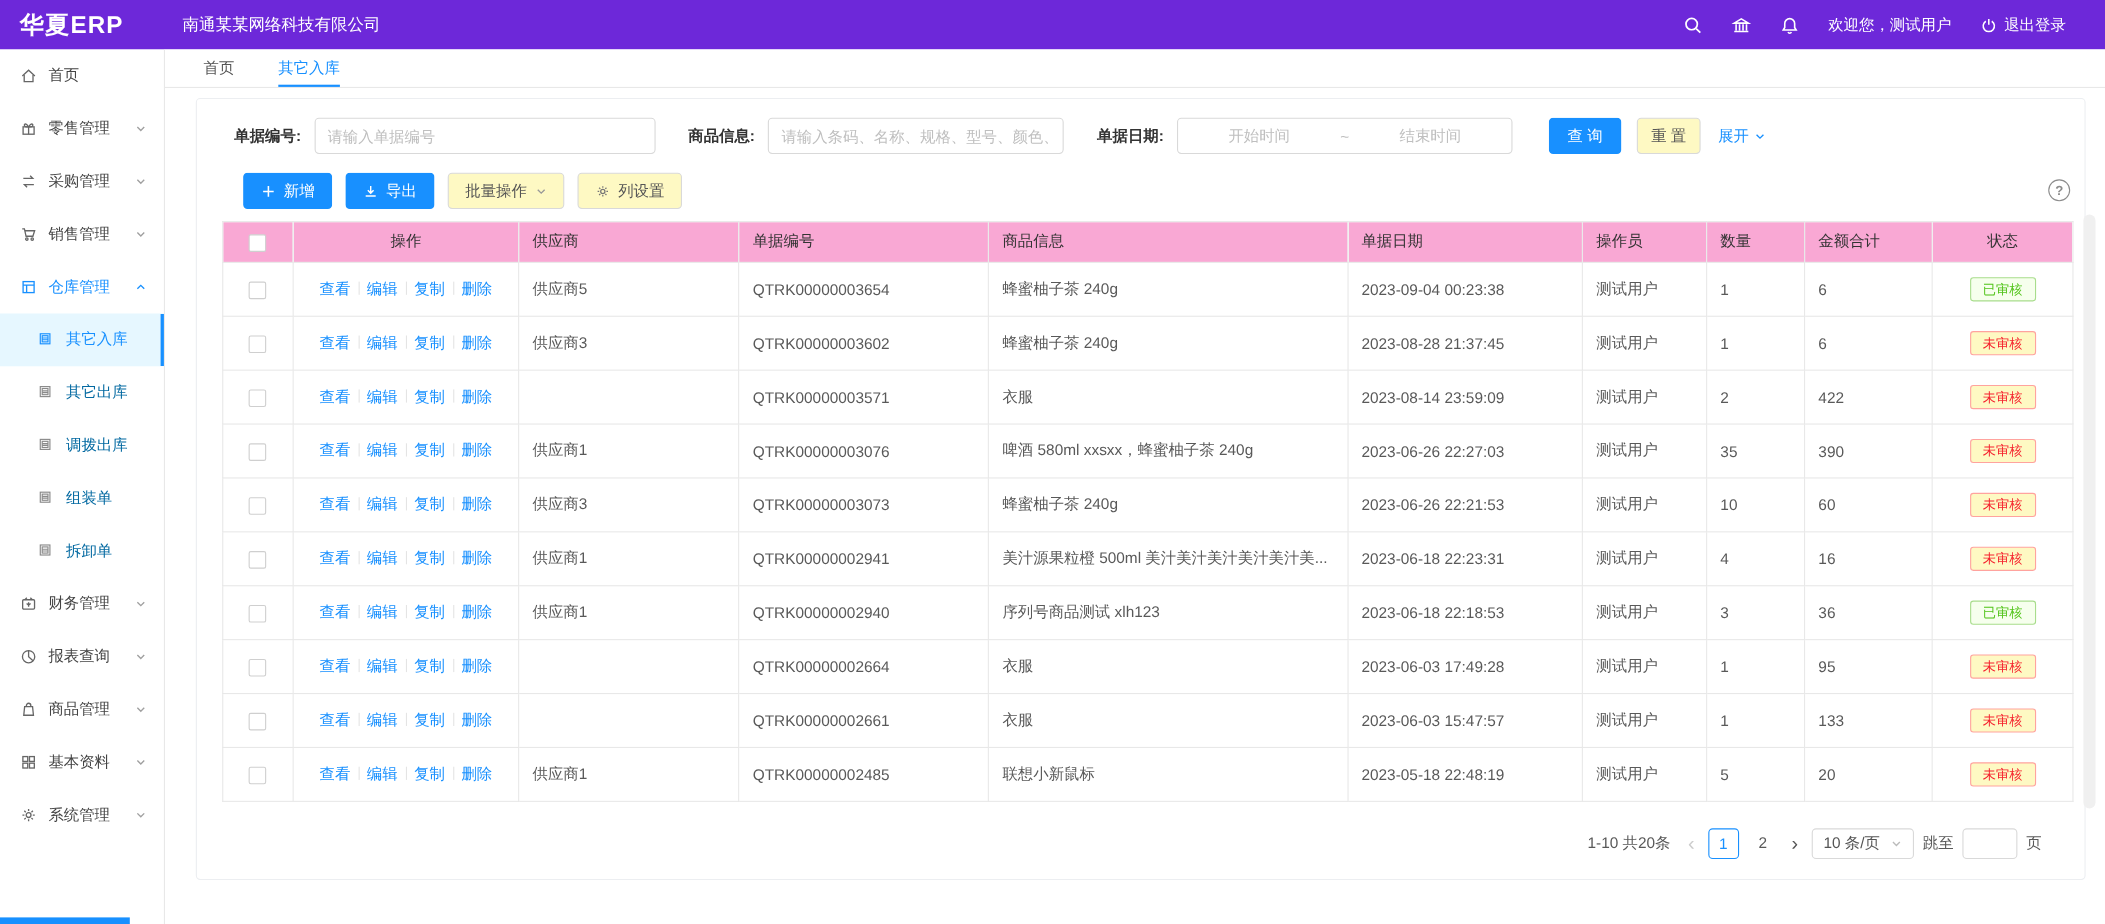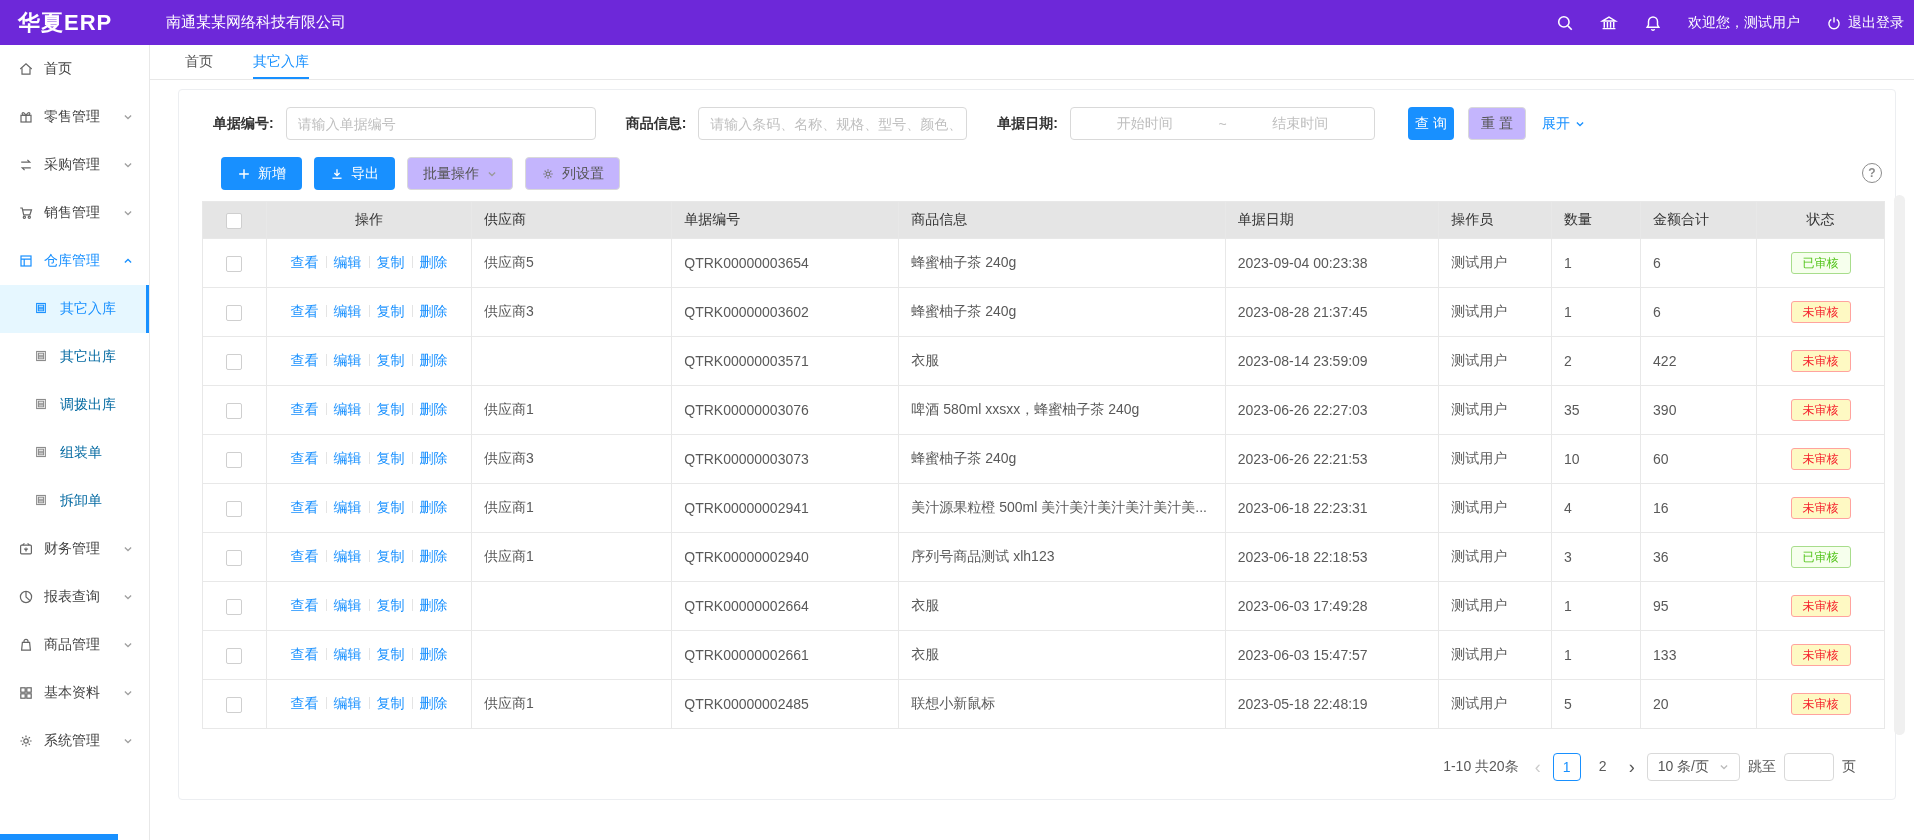--- a/index.html
+++ b/index.html
@@ -7,21 +7,21 @@
     width:1914px;height:840px;overflow:hidden;background:#fff;
     font-family:"Liberation Sans","DejaVu Sans",sans-serif;
     -webkit-font-smoothing:antialiased;position:relative;
   }
   .app{display:flex;flex-direction:column;width:1914px;height:840px;}
 
   
   .topbar{flex:0 0 45px;height:45px;background:#6d28d9;display:flex;align-items:center;color:#fff;}
   .logo{width:150px;box-sizing:border-box;padding-left:18px;font-size:22px;font-weight:bold;letter-spacing:1px;white-space:nowrap;}
   .company{font-size:15px;font-weight:500;margin-left:16px;}
-  .topbar-right{margin-left:auto;display:flex;align-items:center;gap:26px;padding-right:10px;font-size:14px;}
+  .topbar-right{margin-left:auto;display:flex;align-items:center;gap:26px;padding-right:36px;font-size:14px;}
   .tb-icon{display:flex;width:18px;height:18px;cursor:pointer;}
   .tb-logout{display:flex;align-items:center;gap:6px;cursor:pointer;}
   .tb-welcome{cursor:pointer;}
 
   
   .body-row{display:flex;flex:1;min-height:0;}
   .sidebar{flex:0 0 150px;width:150px;background:#fff;border-right:1px solid #e8e8e8;box-sizing:border-box;position:relative;}
   .main{flex:1;min-width:0;background:#fff;position:relative;overflow:hidden;}
 
   
@@ -49,41 +49,41 @@
   
   .filter-row{display:flex;align-items:center;margin-left:24px;}
   .filter-group{display:flex;align-items:center;margin-right:30px;}
   .filter-label{font-size:14px;font-weight:600;color:#333;margin-right:12px;white-space:nowrap;}
   .filter-input{height:33px;border:1px solid #d9d9d9;border-radius:4px;padding:0 11px;font-size:14px;color:#555;box-sizing:border-box;font-family:inherit;outline:none;}
   .filter-input::placeholder{color:#bfbfbf;}
   .w1{width:310px;} .w2{width:269px;}
   .range-input{width:305px;height:33px;border:1px solid #d9d9d9;border-radius:4px;display:flex;align-items:center;box-sizing:border-box;background:#fff;cursor:text;}
   .range-input .ph{flex:1;text-align:center;color:#bfbfbf;font-size:14px;}
   .range-input .tilde{color:#bfbfbf;font-size:14px;}
-  .search-btn{margin-left:15px;width:46px;text-align:right;}
+  .search-btn{margin-left:15px;width:66px;text-align:right;}
   .reset-btn{margin-left:14px;width:58px;}
   .expand-link{margin-left:16px;color:#1890ff;font-size:14px;display:inline-flex;align-items:center;gap:5px;cursor:pointer;text-decoration:none;}
   .expand-link .caret{display:flex;width:10px;height:10px;}
 
   
-  .btn{height:33px;border-radius:4px;font-size:14px;display:inline-flex;align-items:center;justify-content:center;border:1px solid transparent;cursor:pointer;background:#c4b5fd;padding:0 15px;font-family:inherit;white-space:nowrap;}
+  .btn{height:33px;border-radius:4px;font-size:14px;display:inline-flex;align-items:center;justify-content:center;border:1px solid transparent;cursor:pointer;background:#fef9c3;padding:0 15px;font-family:inherit;white-space:nowrap;}
   .btn-primary{background:#1890ff;color:#fff;}
   .btn-default{border-color:#d9d9d9;color:#555;}
   .btn-icon{display:flex;width:14px;height:14px;margin-right:7px;}
   .btn-caret{display:flex;width:10px;height:10px;margin-left:8px;color:#999;}
 
   
   .toolbar{display:flex;align-items:center;gap:12px;margin-top:17px;position:relative;padding-left:32px;}
   .help{position:absolute;right:3px;top:6px;width:20px;height:20px;border:1.5px solid #8c8c8c;border-radius:50%;color:#8c8c8c;display:flex;align-items:center;justify-content:center;font-size:12px;font-weight:bold;cursor:pointer;box-sizing:border-box;}
 
   
   .table-wrap{margin:11px 0 0 13px;}
   table{border-collapse:collapse;table-layout:fixed;width:100%;}
   th,td{border:1px solid #e8e8e8;font-size:14px;text-align:left;overflow:hidden;white-space:nowrap;text-overflow:ellipsis;}
-  th{background:#e5e5e5;color:#333;font-weight:500;padding:9px 12px;}
+  th{background:#f9a8d4;color:#333;font-weight:500;padding:9px 12px;}
   td{color:#595959;padding:13px 12px;}
   .col-check{text-align:center;}
   th.col-op,td.col-op{text-align:center;}
   th.col-status,td.col-status{text-align:center;}
   .checkbox{display:inline-block;width:16px;height:16px;border:1px solid #cfcfcf;border-radius:2px;background:#fff;vertical-align:middle;cursor:pointer;box-sizing:border-box;}
   .op-link{color:#1890ff;text-decoration:none;cursor:pointer;}
   .op-sep{display:inline-block;width:1px;height:12px;background:#e4e4e4;margin:0 7px;vertical-align:-1px;}
   .badge{display:inline-block;min-width:42px;padding:2px 8px;font-size:12px;line-height:16px;border-radius:3px;border:1px solid;cursor:pointer;}
   .badge.approved{color:#52c41a;border-color:#a8dd8c;background:#f6ffed;}
   .badge.pending{color:#f5222d;border-color:#ffa39e;background:#fef9c3;}

